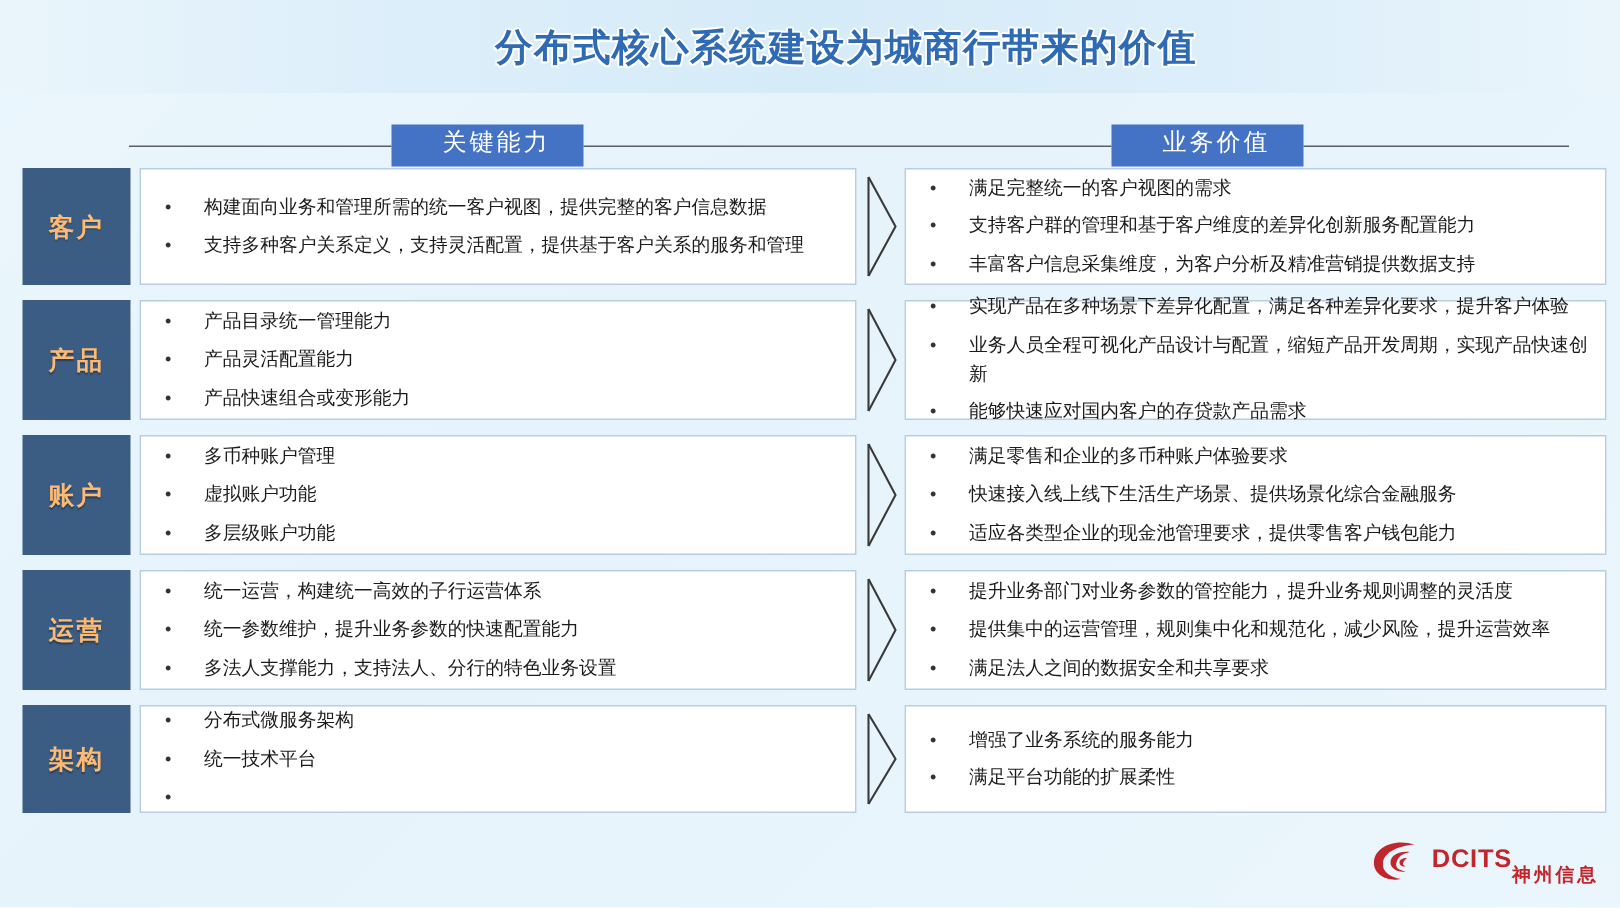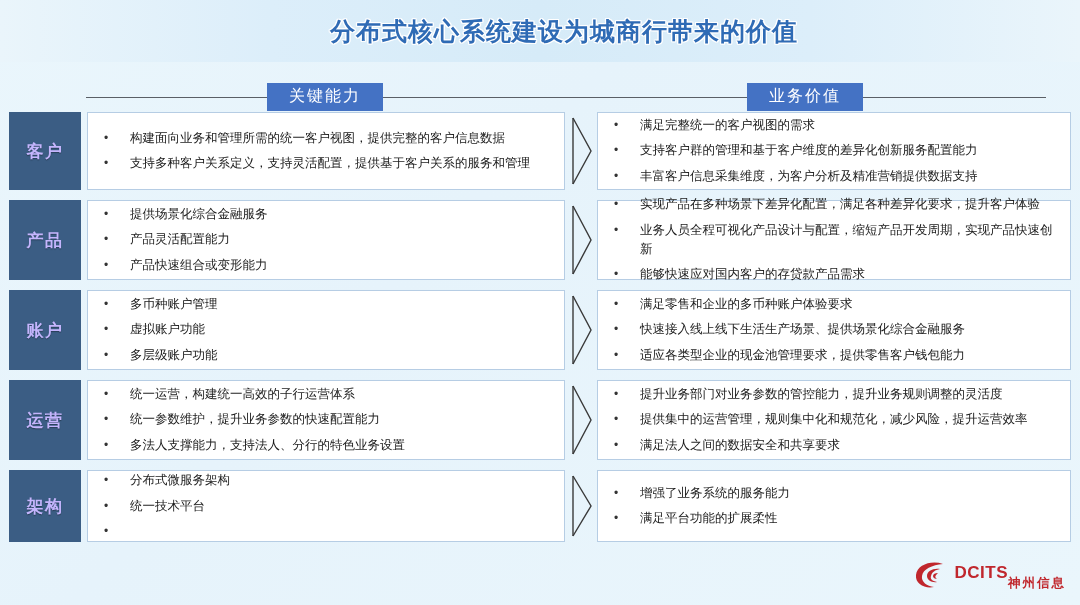--- a/index.html
+++ b/index.html
@@ -57,21 +57,21 @@
     flex: 1 1 auto;
     height: 1px;
     background: #5a5f66;
   }
   .col-head .tab {
     flex: 0 0 auto;
     background: #4472c4;
     color: #ffffff;
     font-size: 16px;
     font-weight: normal;
-    padding: 4px 22px 5px 22px;
+    padding: 4px 22px 5px 34px;
     letter-spacing: 2px;
     line-height: 1.15;
     white-space: nowrap;
   }
   #head-left  { left: 86px;  width: 478px; }
   #head-right { left: 564px; width: 482px; }
 
   
   #rows {
     position: absolute;
@@ -81,23 +81,23 @@
   }
   .row {
     position: relative;
     width: 1080px;
     display: flex;
     align-items: stretch;
   }
 
   .cat-cell {
     flex: 0 0 72px;
-    margin-left: 9px;
+    margin-left: 15px;
     background: #3b5d84;
-    color: #c4b5fd;
+    color: #fdba74;
     font-size: 17px;
     font-weight: bold;
     letter-spacing: 1.5px;
     display: flex;
     align-items: center;
     justify-content: center;
     text-shadow: 0 1px 1px rgba(0,0,0,.35);
     text-align: center;
   }
 
@@ -222,21 +222,21 @@
           <span class="dot">•</span>
           <span class="txt">丰富客户信息采集维度，为客户分析及精准营销提供数据支持</span>
         </div>
       </div>
     </div>
     <div class="row" style="height: 80px; margin-bottom: 10px;">
       <div class="cat-cell">产品</div>
       <div class="cap-cell">
         <div class="bullet-line">
           <span class="dot">•</span>
-          <span class="txt">提供场景化综合金融服务</span>
+          <span class="txt">产品目录统一管理能力</span>
         </div>
         <div class="bullet-line">
           <span class="dot">•</span>
           <span class="txt">产品灵活配置能力</span>
         </div>
         <div class="bullet-line">
           <span class="dot">•</span>
           <span class="txt">产品快速组合或变形能力</span>
         </div>
       </div>

